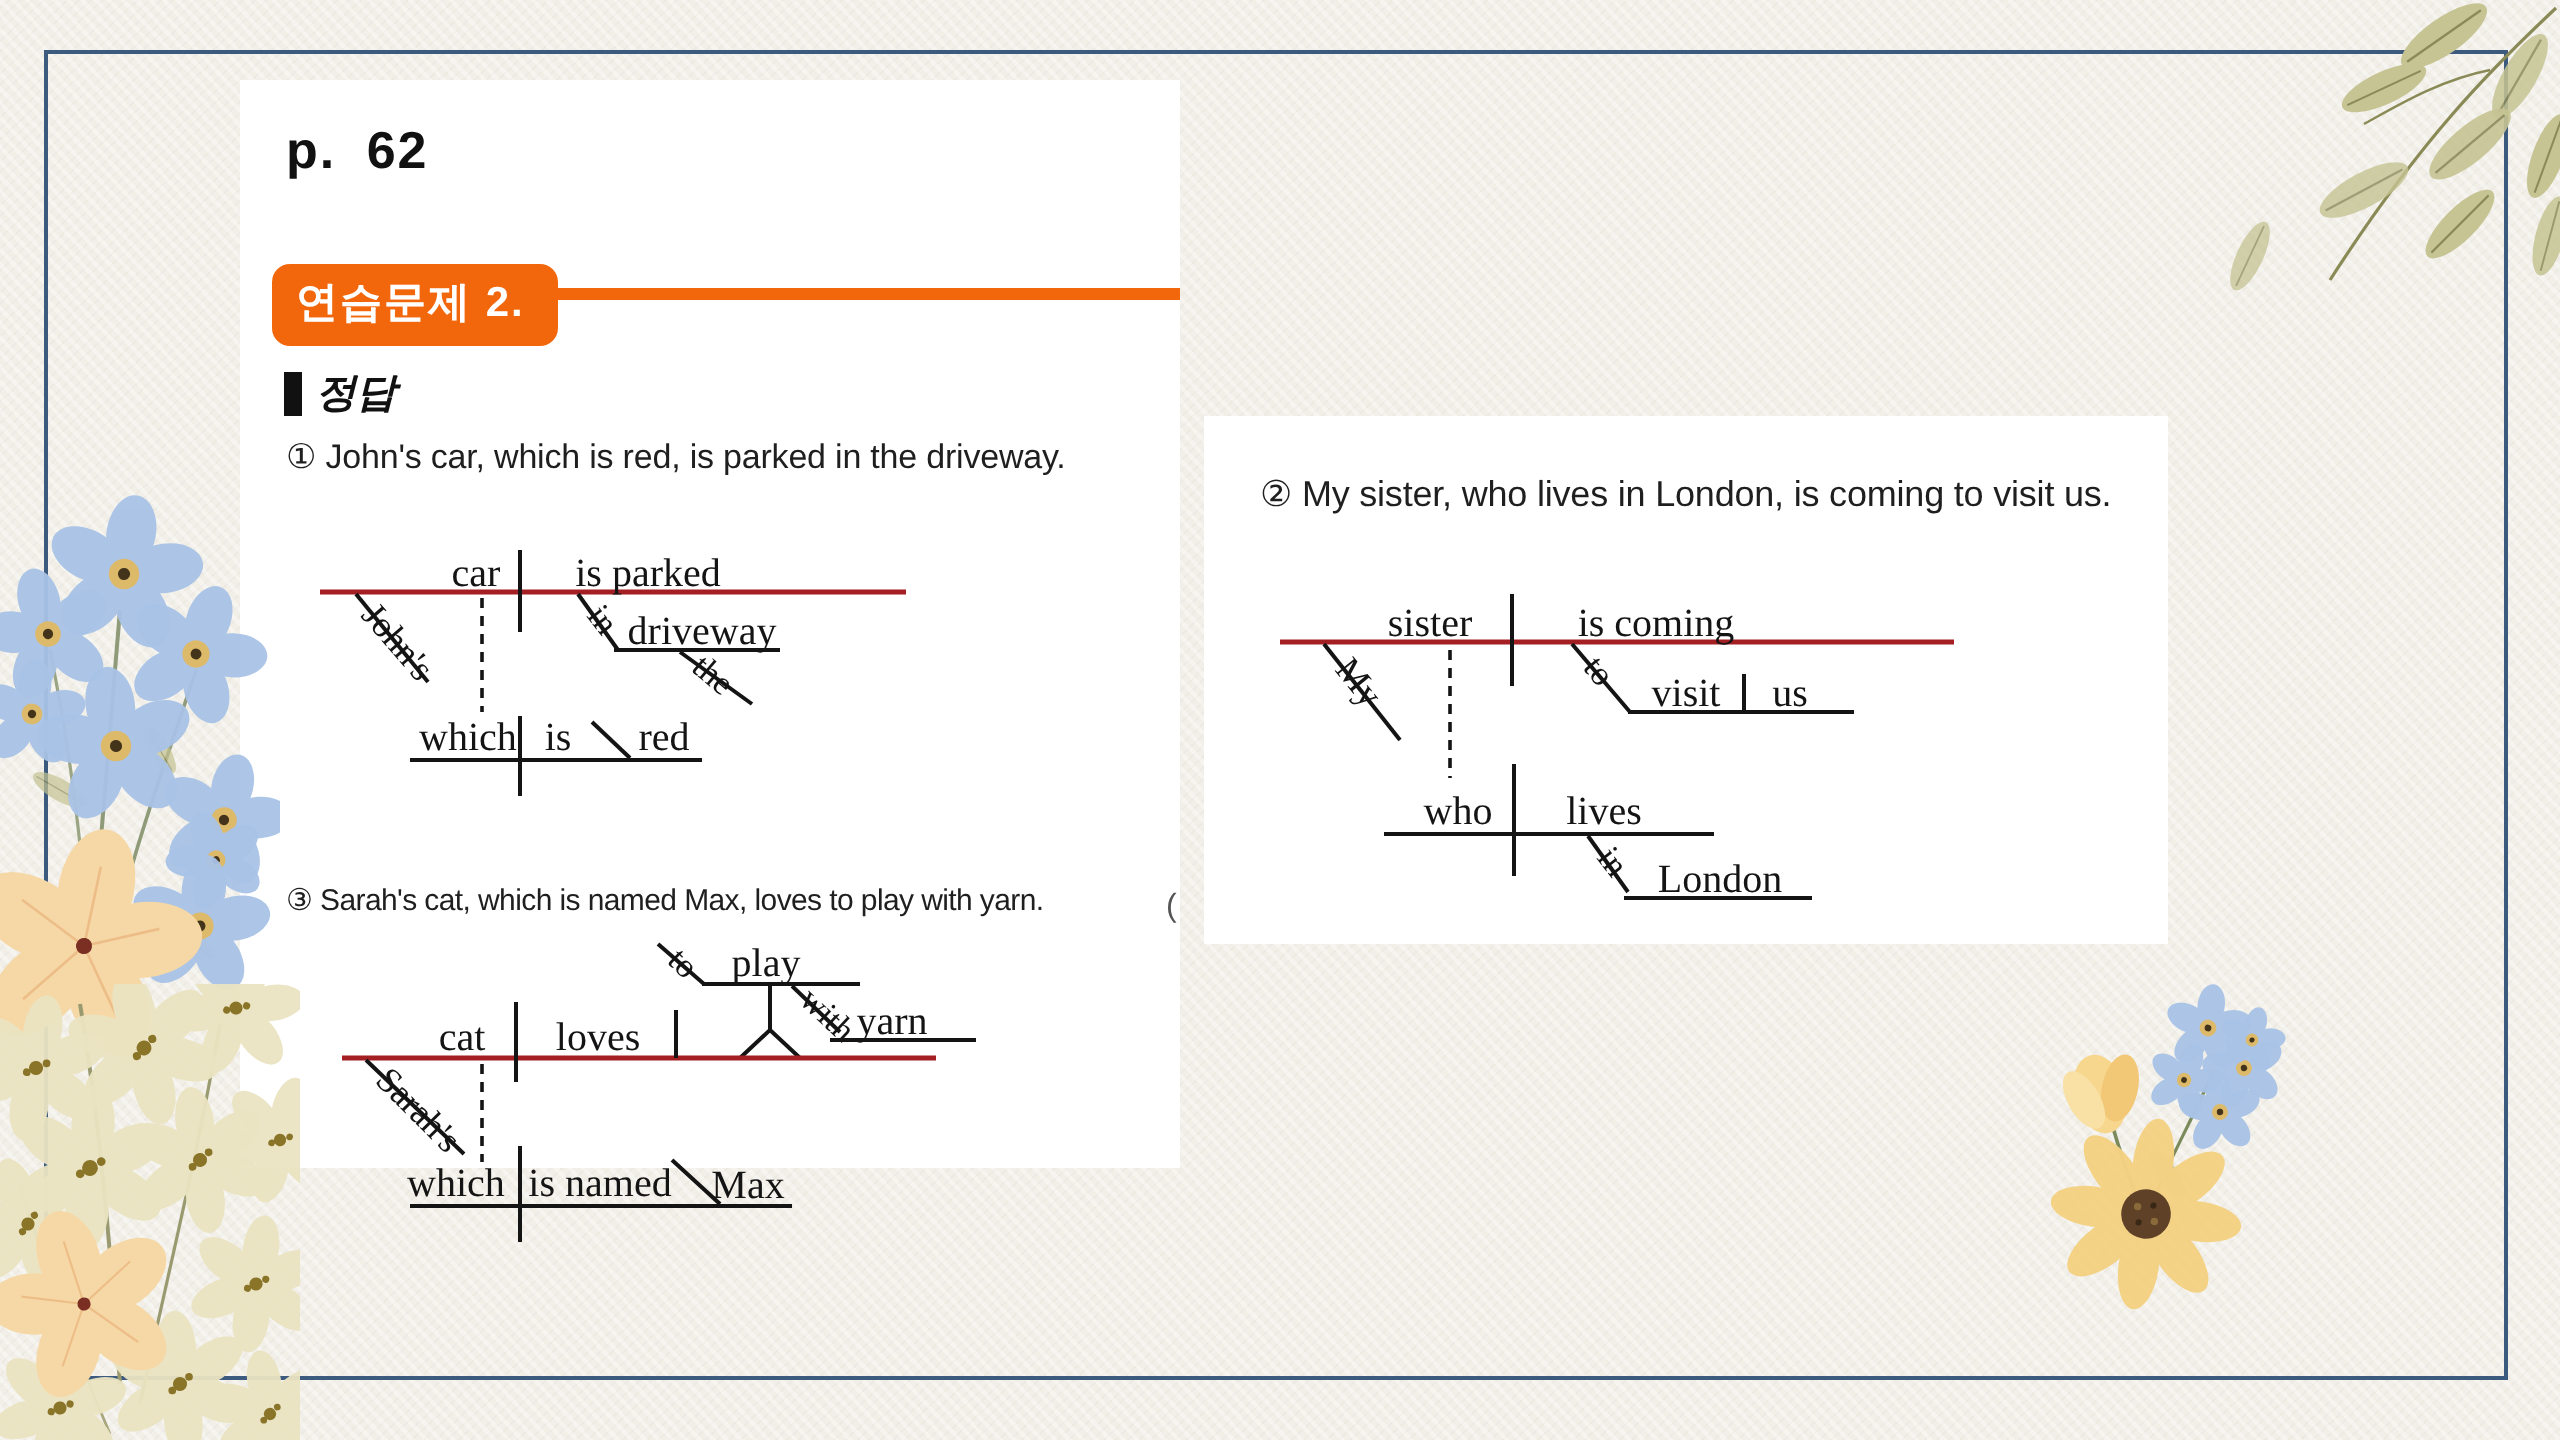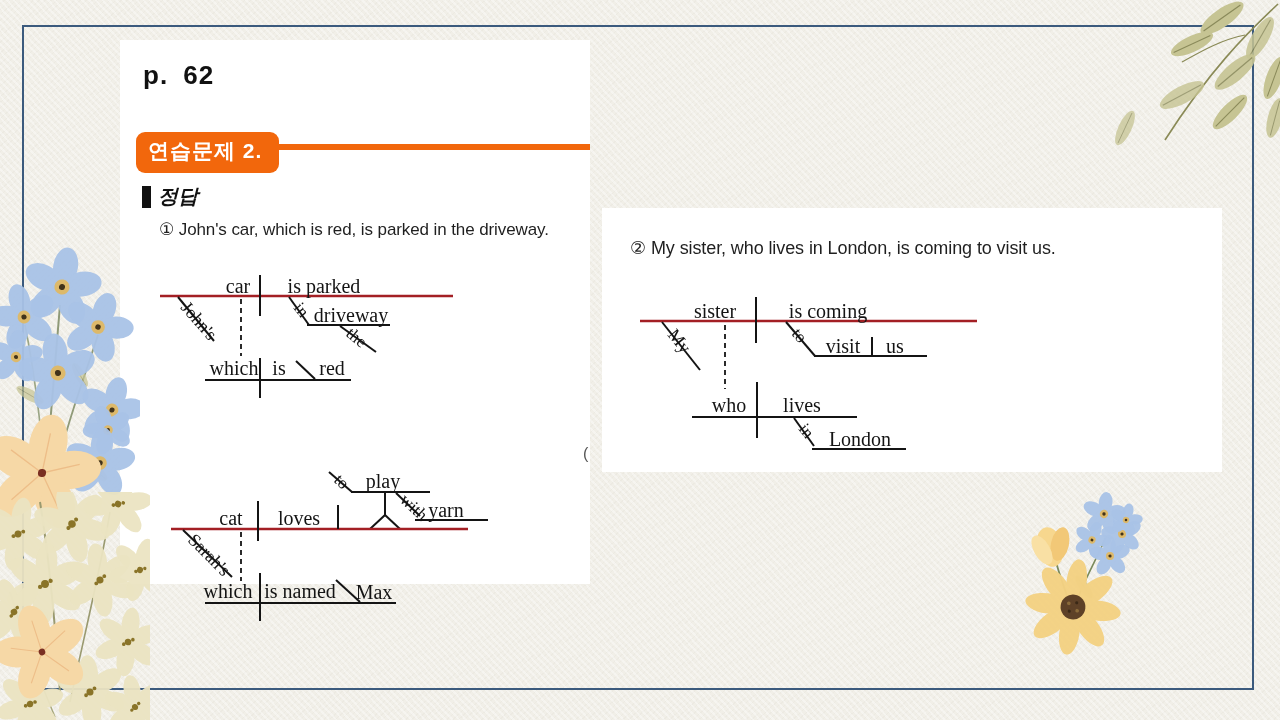--- a/index.html
+++ b/index.html
@@ -10,38 +10,38 @@
       repeating-linear-gradient(47deg, rgba(255,255,255,.35) 0 2px, rgba(0,0,0,0) 2px 5px),
       repeating-linear-gradient(-43deg, rgba(205,200,188,.12) 0 1px, rgba(0,0,0,0) 1px 4px);
     font-family:"Liberation Sans","DejaVu Sans",sans-serif;
   }
   .frame{
     position:absolute;left:22px;top:25px;width:1232px;height:665px;
     border:2px solid #3b5a7d;box-sizing:border-box;
   }
   .panel{position:absolute;background:#ffffff;}
   .panel-left{left:120px;top:40px;width:470px;height:544px;}
-  .panel-right{left:602px;top:208px;width:620px;height:264px;}
+  .panel-right{left:602px;top:208px;width:482px;height:264px;}
   .page-label{
     position:absolute;left:23px;top:20px;font-size:26px;font-weight:bold;color:#111;
     word-spacing:7px;letter-spacing:1px;
   }
   .badge{
     position:absolute;left:16px;top:66px;z-index:2;
     background:#f2670c;color:#ffffff;font-weight:bold;font-size:21px;
     padding:5px 17px 8px 12px;border-radius:9px;letter-spacing:1px;margin-top:26px;
   }
   .accent-bar{
     position:absolute;left:22px;top:104px;right:0;height:6px;background:#f2670c;z-index:1;
   }
   .answer-row{position:absolute;left:22px;top:143px;display:flex;align-items:center;}
   .answer-bar{width:9px;height:22px;background:#111;margin-right:7px;}
   .answer-label{font-size:20px;font-weight:bold;color:#111;font-style:italic;}
   .sent{position:absolute;color:#1f1f1f;white-space:nowrap;}
-  .sent-1{left:23px;top:179px;font-size:17px;letter-spacing:-0.1px;margin-left:16px;}
+  .sent-1{left:23px;top:179px;font-size:17px;letter-spacing:-0.1px;}
   .sent-3{left:23px;top:401px;font-size:15px;letter-spacing:-0.3px;}
   .sent-2{left:28px;top:29px;font-size:18px;letter-spacing:-0.1px;}
   .stray{position:absolute;left:463px;top:405px;font-size:16px;color:#555;}
   .diagram{position:absolute;}
   .d1{left:28px;top:228px;}
   .d3{left:28px;top:428px;}
   .d2{left:28px;top:84px;}
   svg text{font-family:"Liberation Serif","DejaVu Serif",serif;fill:#141414;}
   .deco{position:absolute;pointer-events:none;}
 </style>
@@ -143,20 +143,21 @@
     <text x="197" y="67" font-size="17" transform="rotate(40 197 67)">the</text>
     <line x1="93" y1="31" x2="93" y2="88" stroke="#141414" stroke-width="1.8" stroke-dasharray="5 4"></line>
     <line x1="57" y1="112" x2="203" y2="112" stroke="#141414" stroke-width="2"></line>
     <text x="86" y="107" text-anchor="middle" font-size="20">which</text>
     <line x1="112" y1="90" x2="112" y2="130" stroke="#141414" stroke-width="2"></line>
     <text x="131" y="107" text-anchor="middle" font-size="20">is</text>
     <line x1="148" y1="93" x2="167" y2="111" stroke="#141414" stroke-width="2"></line>
     <text x="184" y="107" text-anchor="middle" font-size="20">red</text>
   </svg>
 
+  <div class="sent sent-3">③ Sarah's cat, which is named Max, loves to play with yarn.</div>
   <div class="stray">(</div>
 
   <svg class="diagram d3" width="360" height="162" viewBox="0 0 360 162">
     <line x1="181" y1="4" x2="204" y2="24" stroke="#141414" stroke-width="2"></line>
     <text x="185" y="13" font-size="17" transform="rotate(44 185 13)">to</text>
     <text x="235" y="20" text-anchor="middle" font-size="20">play</text>
     <line x1="203" y1="24" x2="282" y2="24" stroke="#141414" stroke-width="2"></line>
     <polyline points="237,24 237,47 222,61" fill="none" stroke="#141414" stroke-width="2"></polyline>
     <line x1="237" y1="47" x2="252" y2="61" stroke="#141414" stroke-width="2"></line>
     <line x1="248" y1="25" x2="272" y2="48" stroke="#141414" stroke-width="2"></line>

